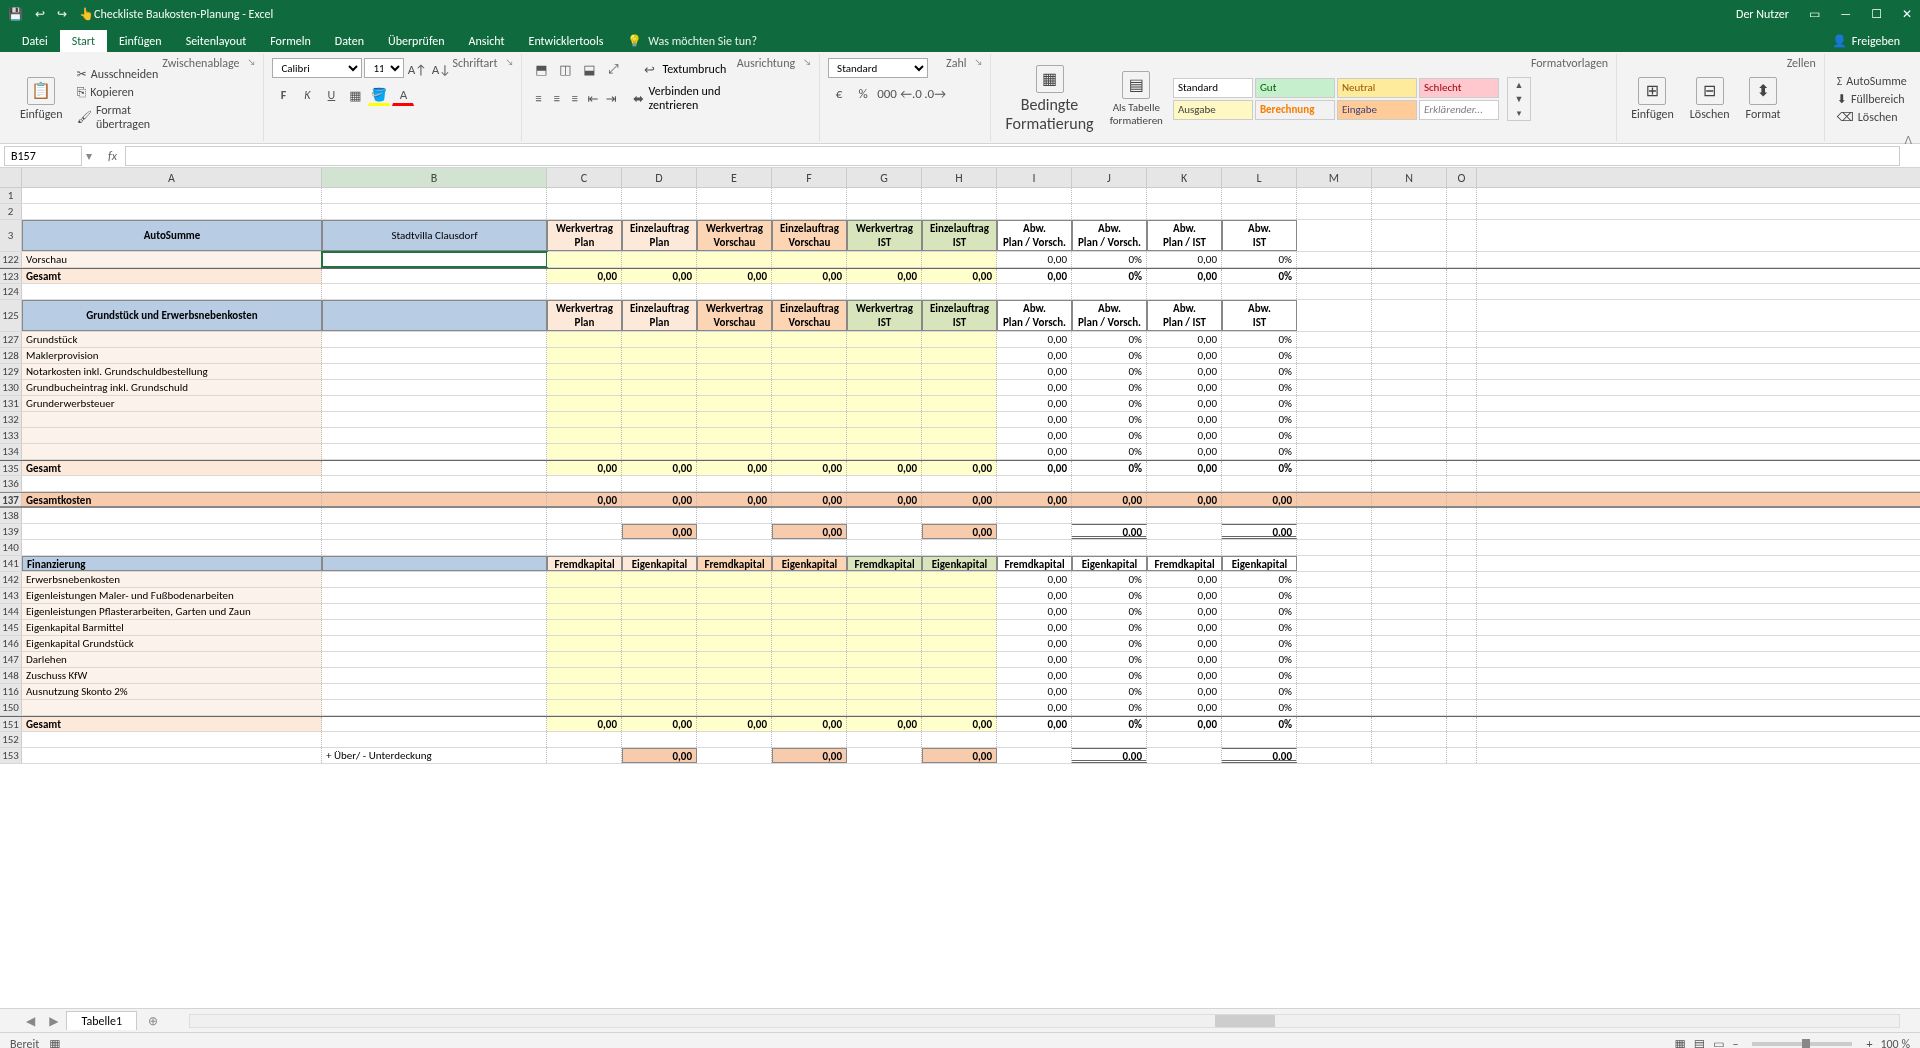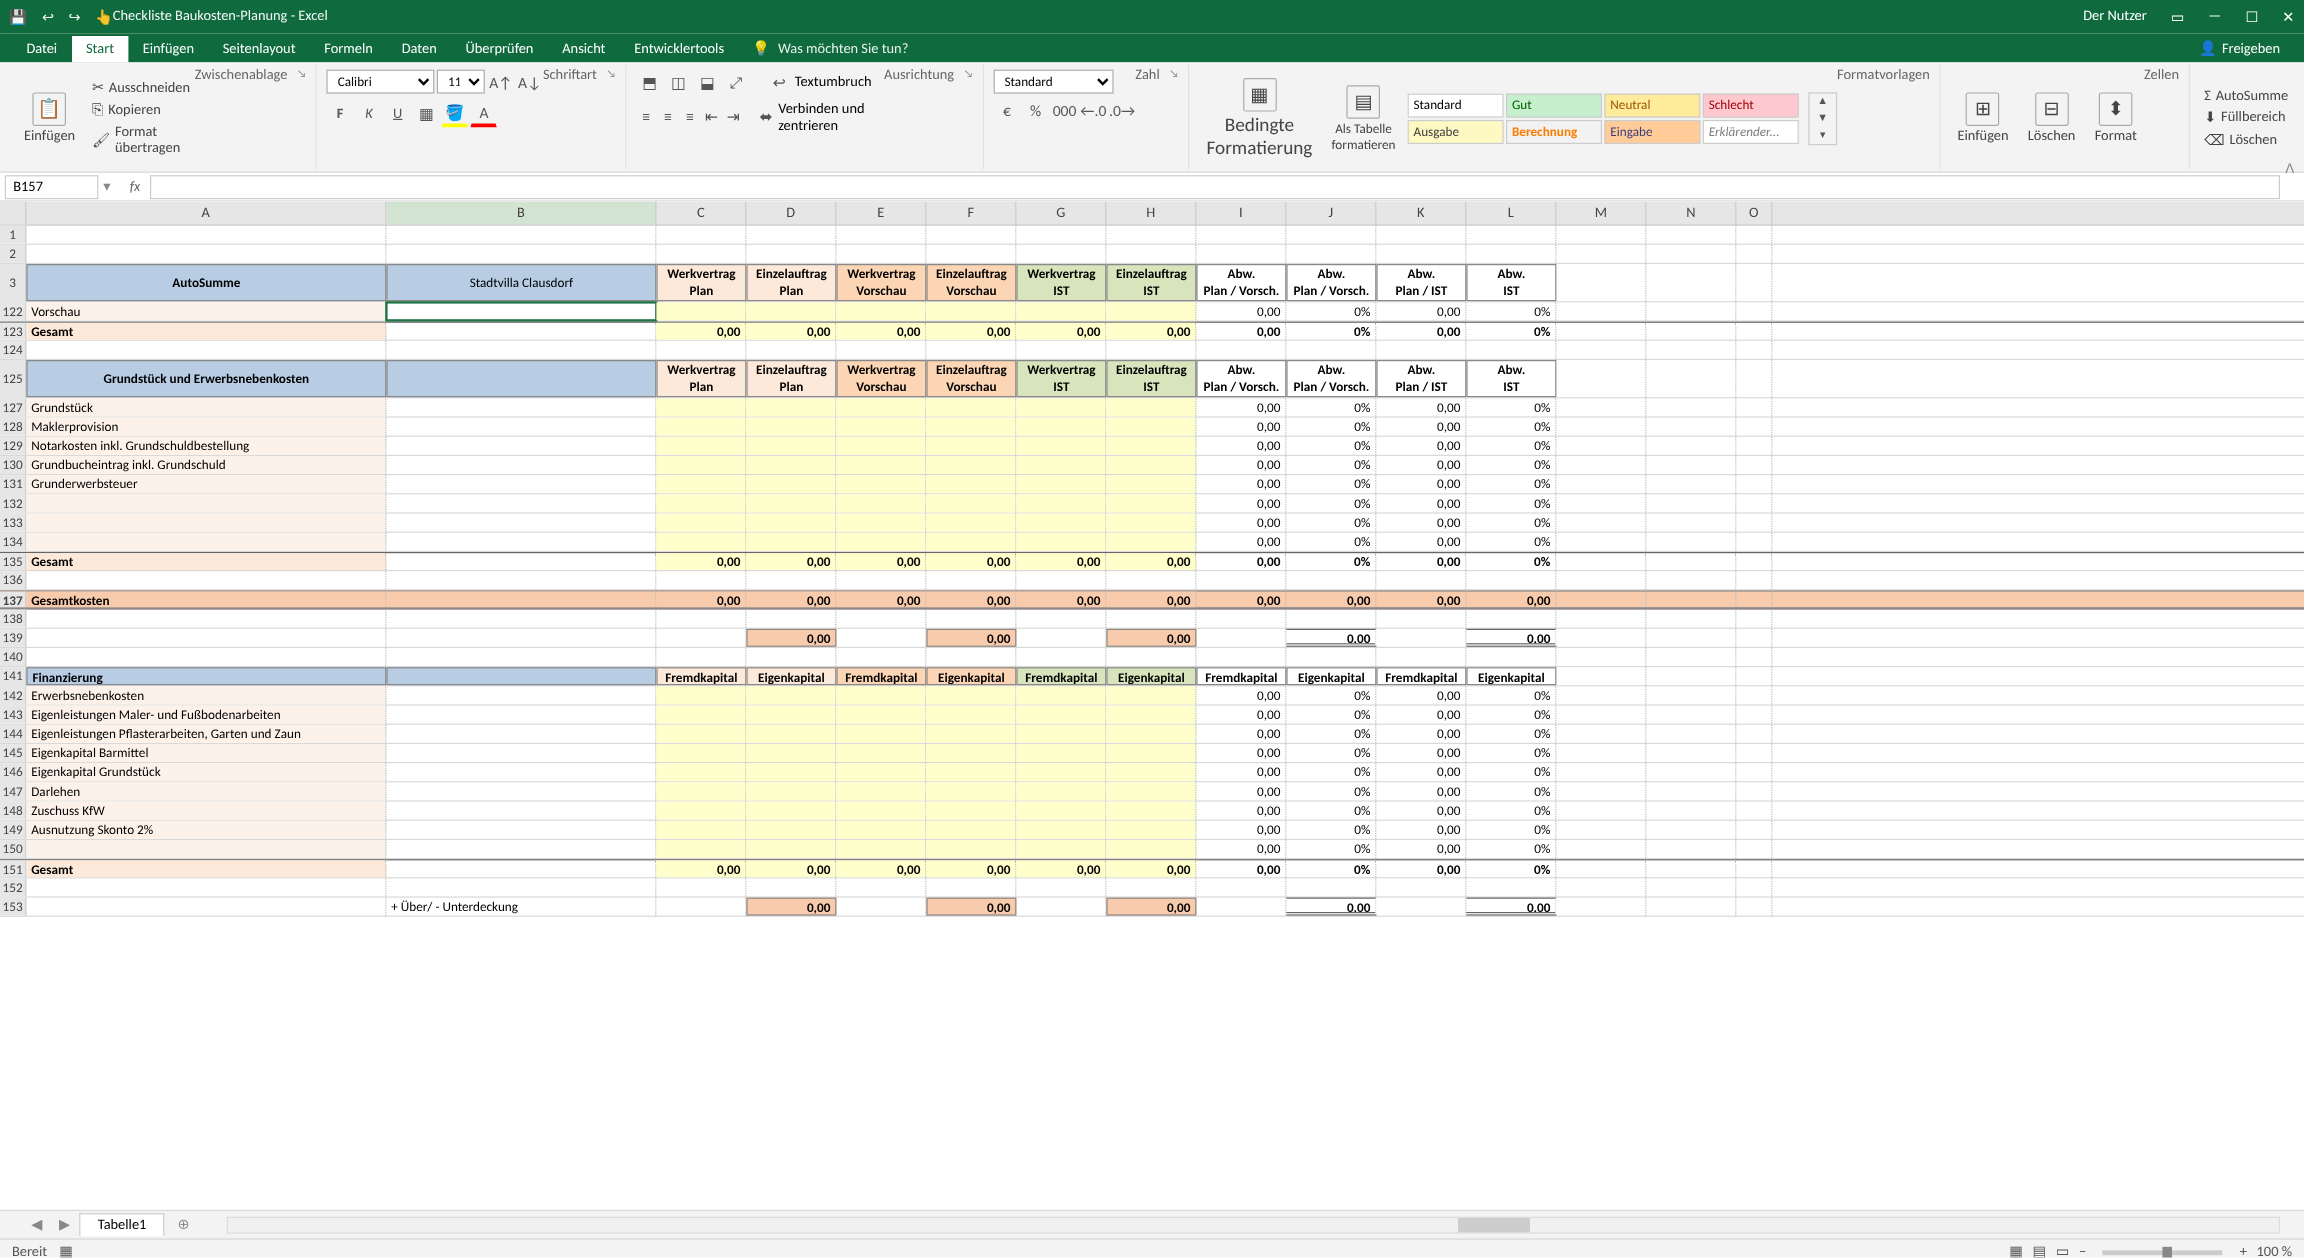--- a/index.html
+++ b/index.html
@@ -855,21 +855,21 @@
         <div class="cell cH row-yellow"></div>
         <div class="cell cI r">0,00</div>
         <div class="cell cJ r">0%</div>
         <div class="cell cK r">0,00</div>
         <div class="cell cL r">0%</div>
         <div class="cell cM"></div>
         <div class="cell cN"></div>
         <div class="cell cO"></div>
       </div>
       <div class="row">
-        <div class="rowhead">149</div>
+        <div class="rowhead">116</div>
         <div class="cell cA row-lpeach">Ausnutzung Skonto 2%</div>
         <div class="cell cB"></div>
         <div class="cell cC row-yellow"></div>
         <div class="cell cD row-yellow"></div>
         <div class="cell cE row-yellow"></div>
         <div class="cell cF row-yellow"></div>
         <div class="cell cG row-yellow"></div>
         <div class="cell cH row-yellow"></div>
         <div class="cell cI r">0,00</div>
         <div class="cell cJ r">0%</div>

